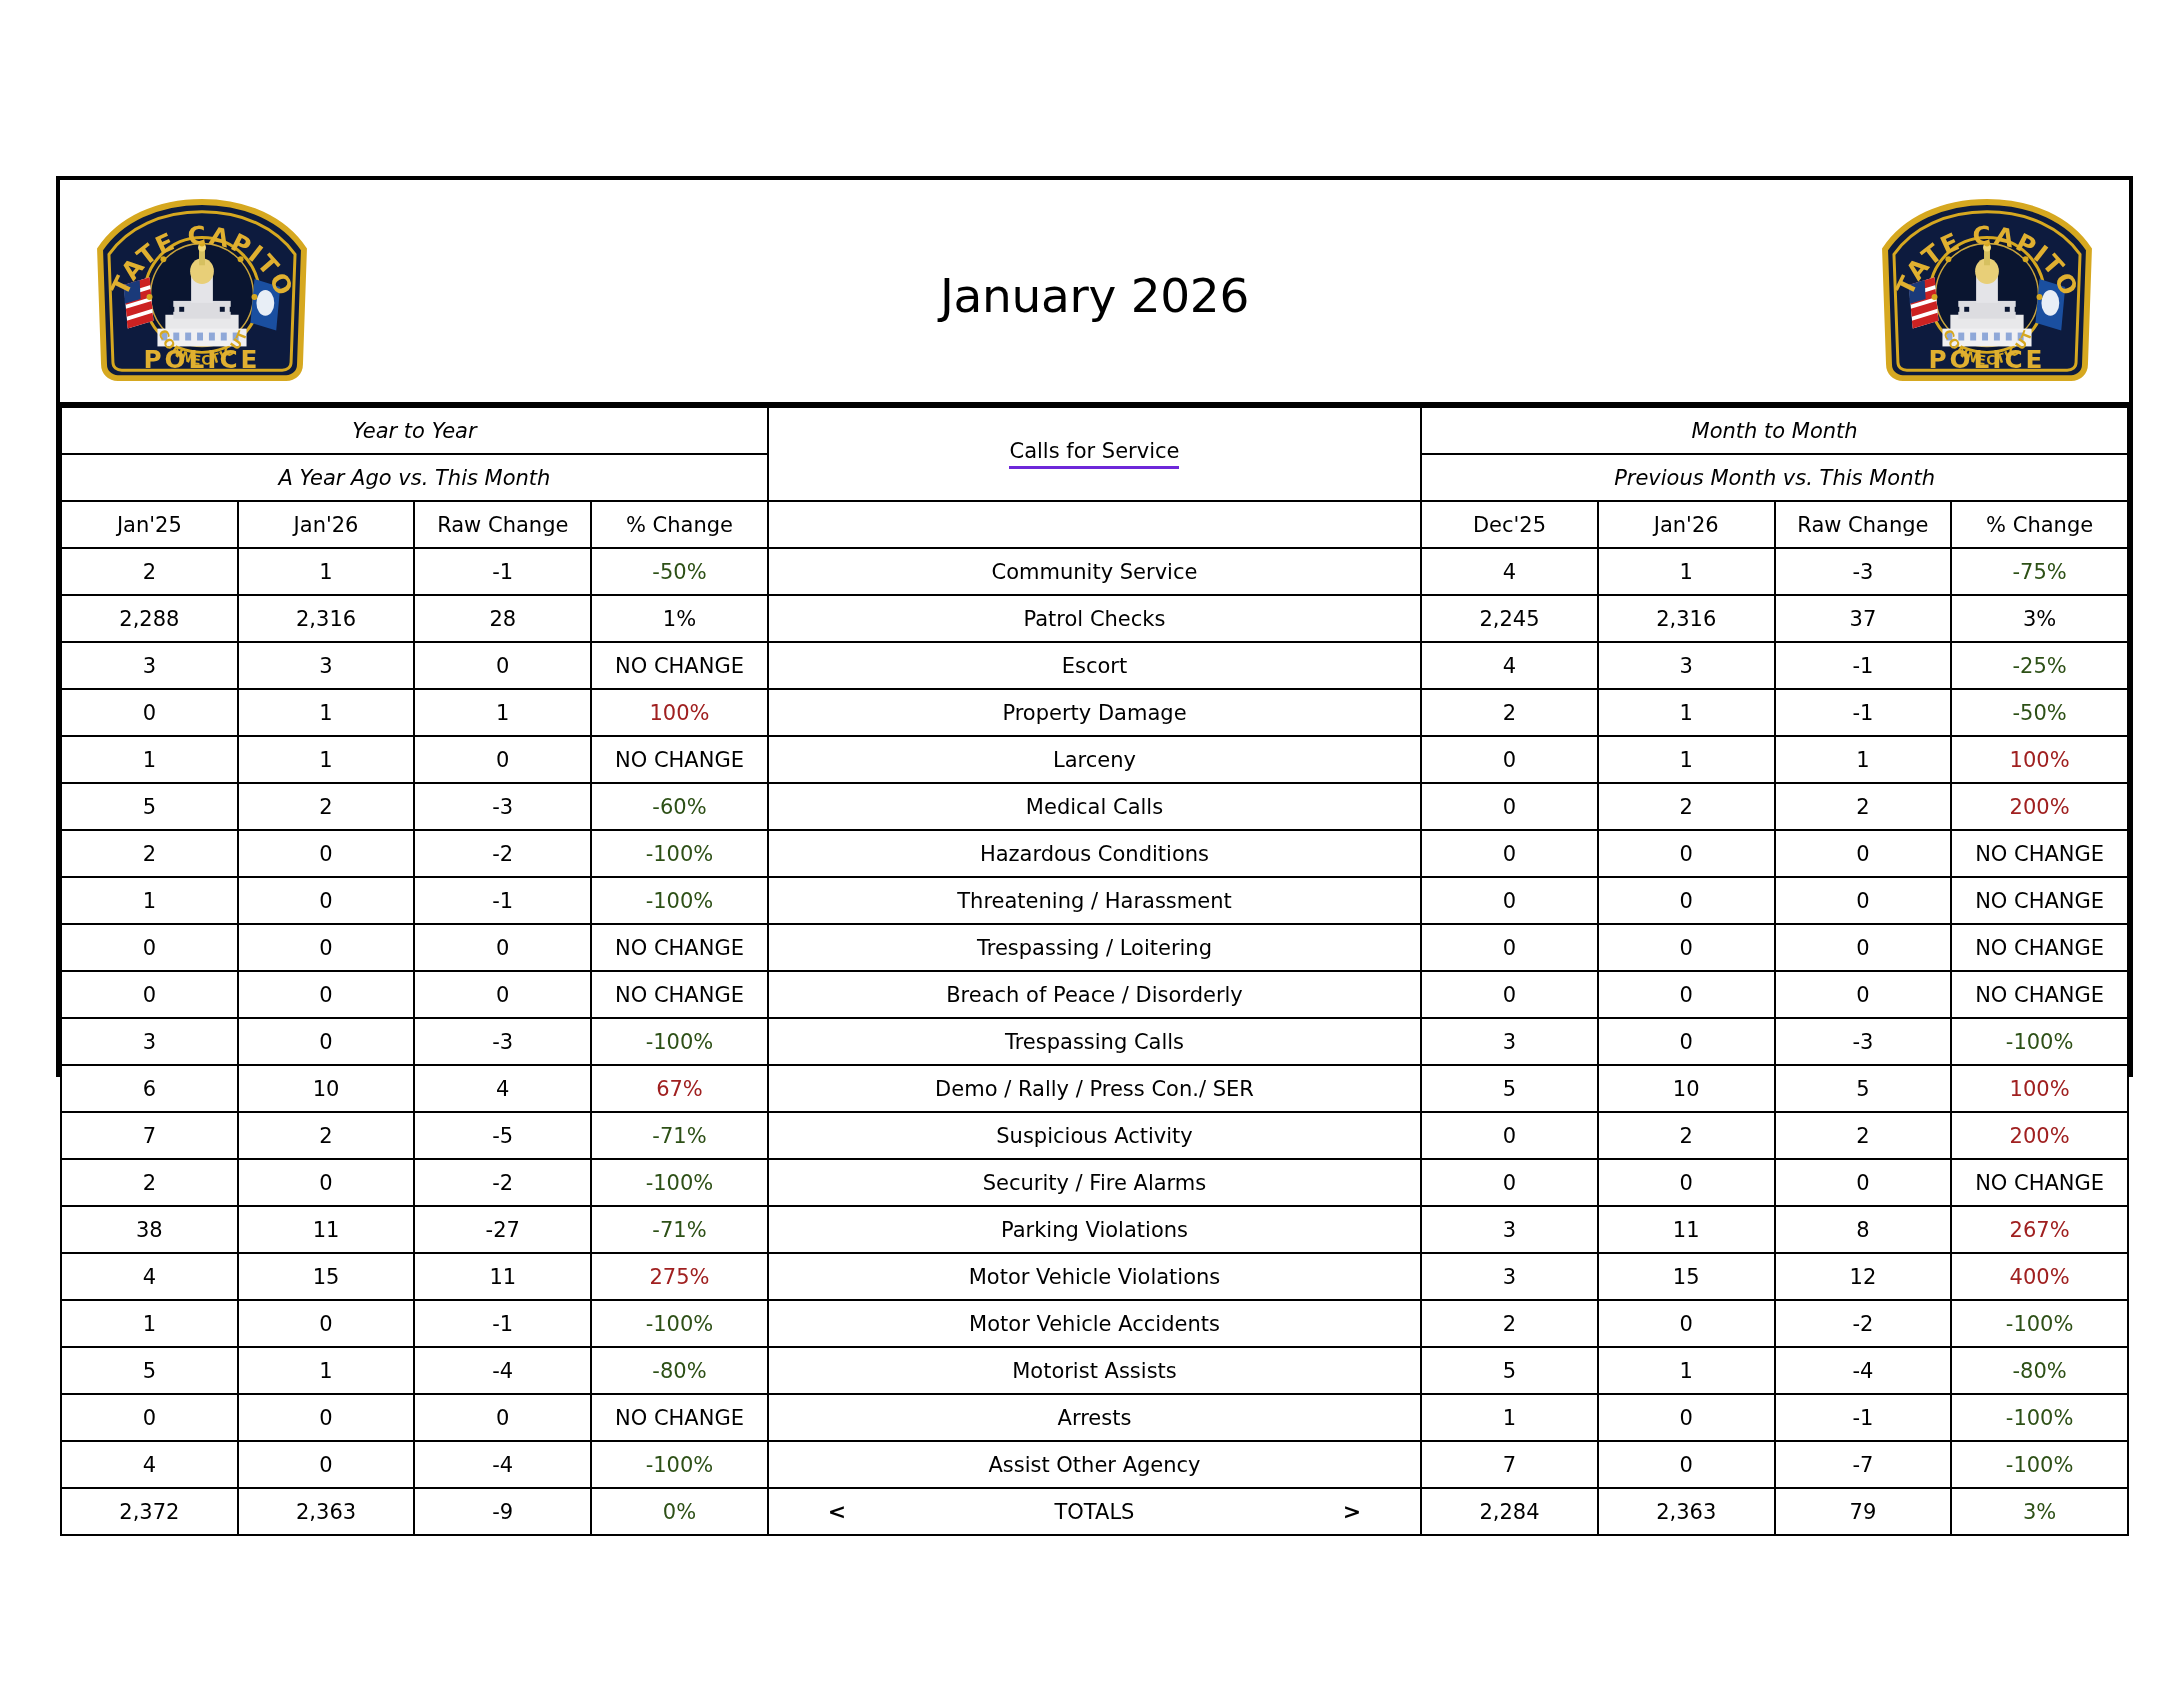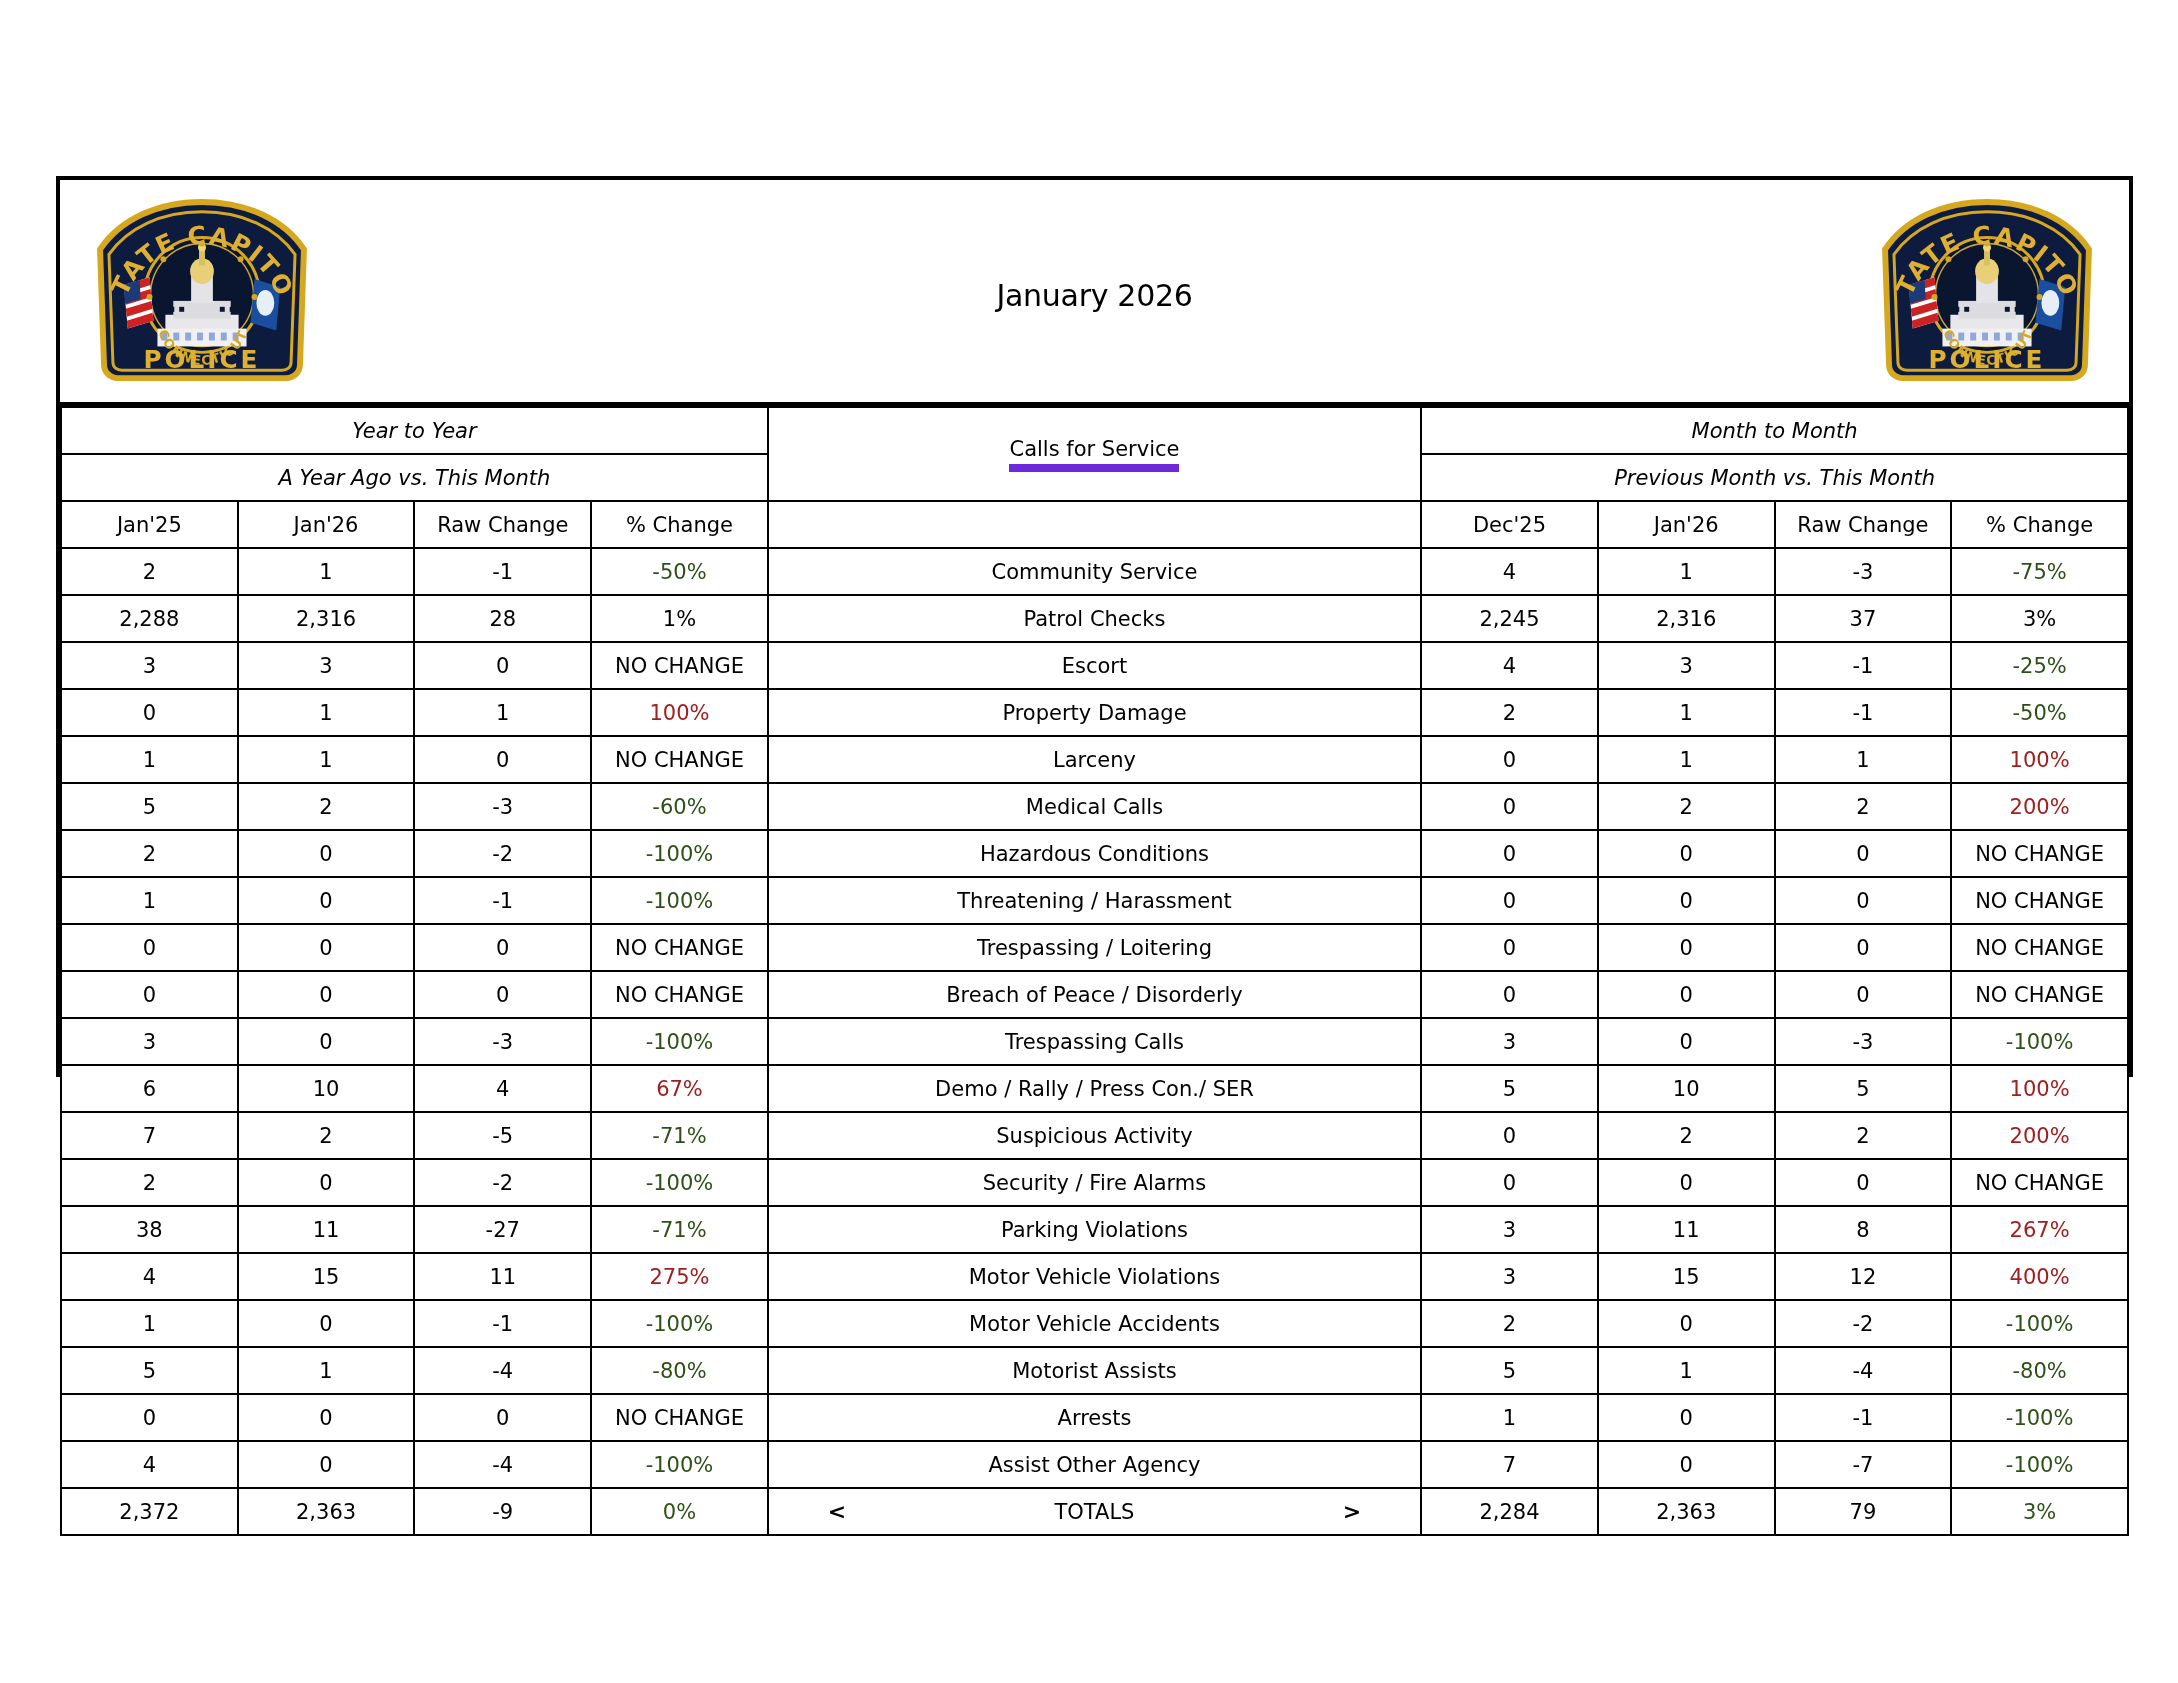--- a/index.html
+++ b/index.html
@@ -81,21 +81,21 @@
     font-size: 28px;
     font-weight: normal;
     font-style: italic;
     border-bottom: 5px solid #000;
     padding: 0 6px 4px 6px;
     display: inline-block;
     vertical-align: baseline;
   }
   #title-sub {
     font-family: "DejaVu Sans", sans-serif;
-    font-size: 30px;
+    font-size: 47px;
     margin-top: 14px;
     letter-spacing: -0.3px;
   }
 
   
   table#stats-table {
     width: 100%;
     border-collapse: collapse;
     table-layout: fixed;
     font-family: "DejaVu Sans", sans-serif;
@@ -137,21 +137,21 @@
     font-style: italic;
     height: 44px;
   }
   td.cfs-head {
     background: #b8cce4;
     font-size: 34px;
     font-weight: bold;
     vertical-align: middle;
   }
   td.cfs-head span.cfs-label {
-    border-bottom: 8px solid #6d28d9;
+    border-bottom: 3px solid #6d28d9;
     padding-bottom: 3px;
     display: inline-block;
   }
 
   
   td.colhead {
     background: #b8cce4;
     font-size: 21px;
     height: 46px;
   }

